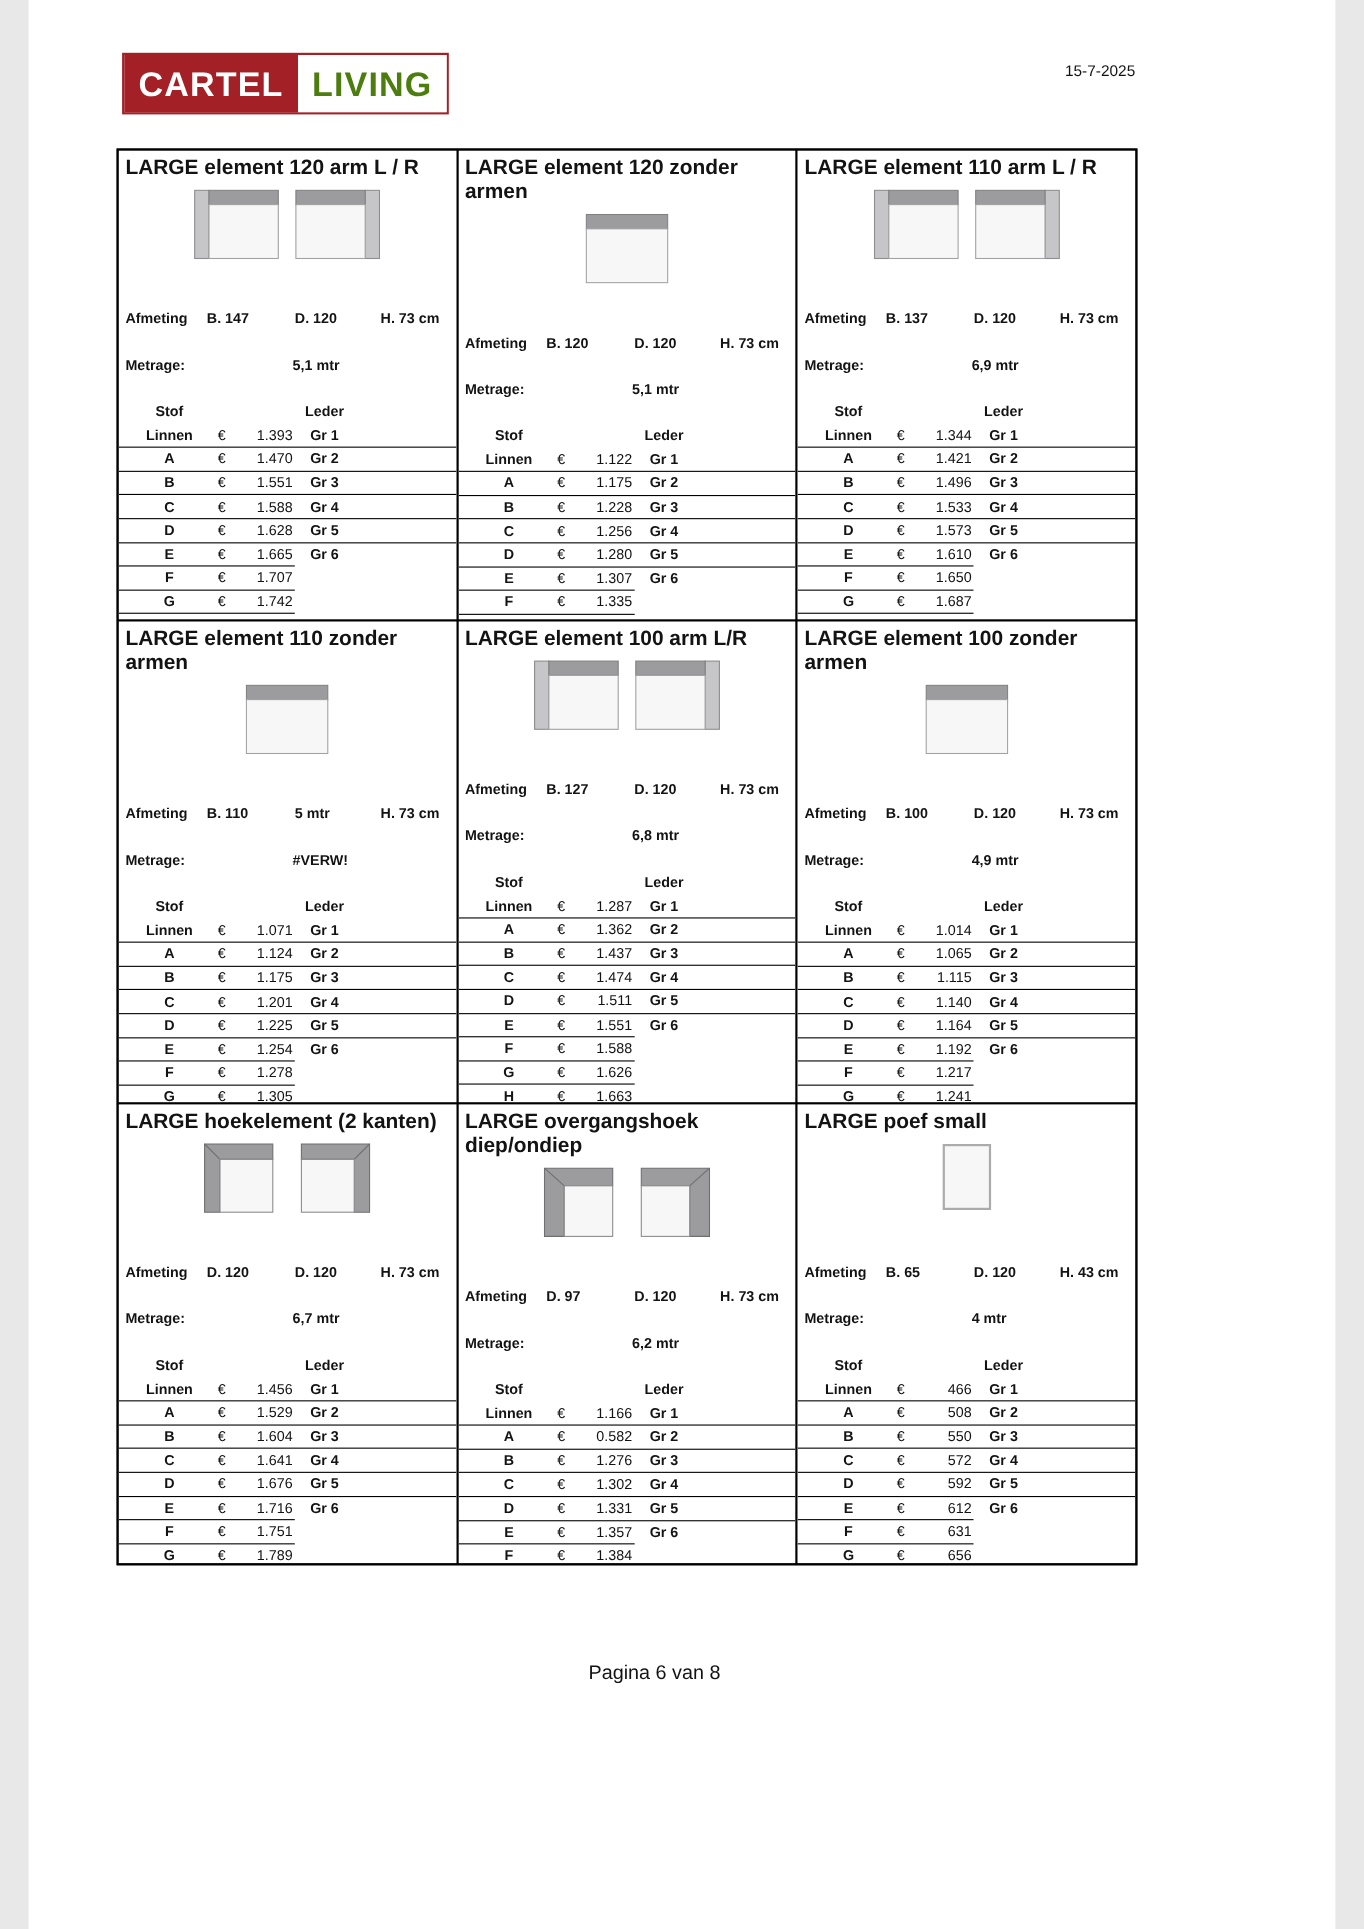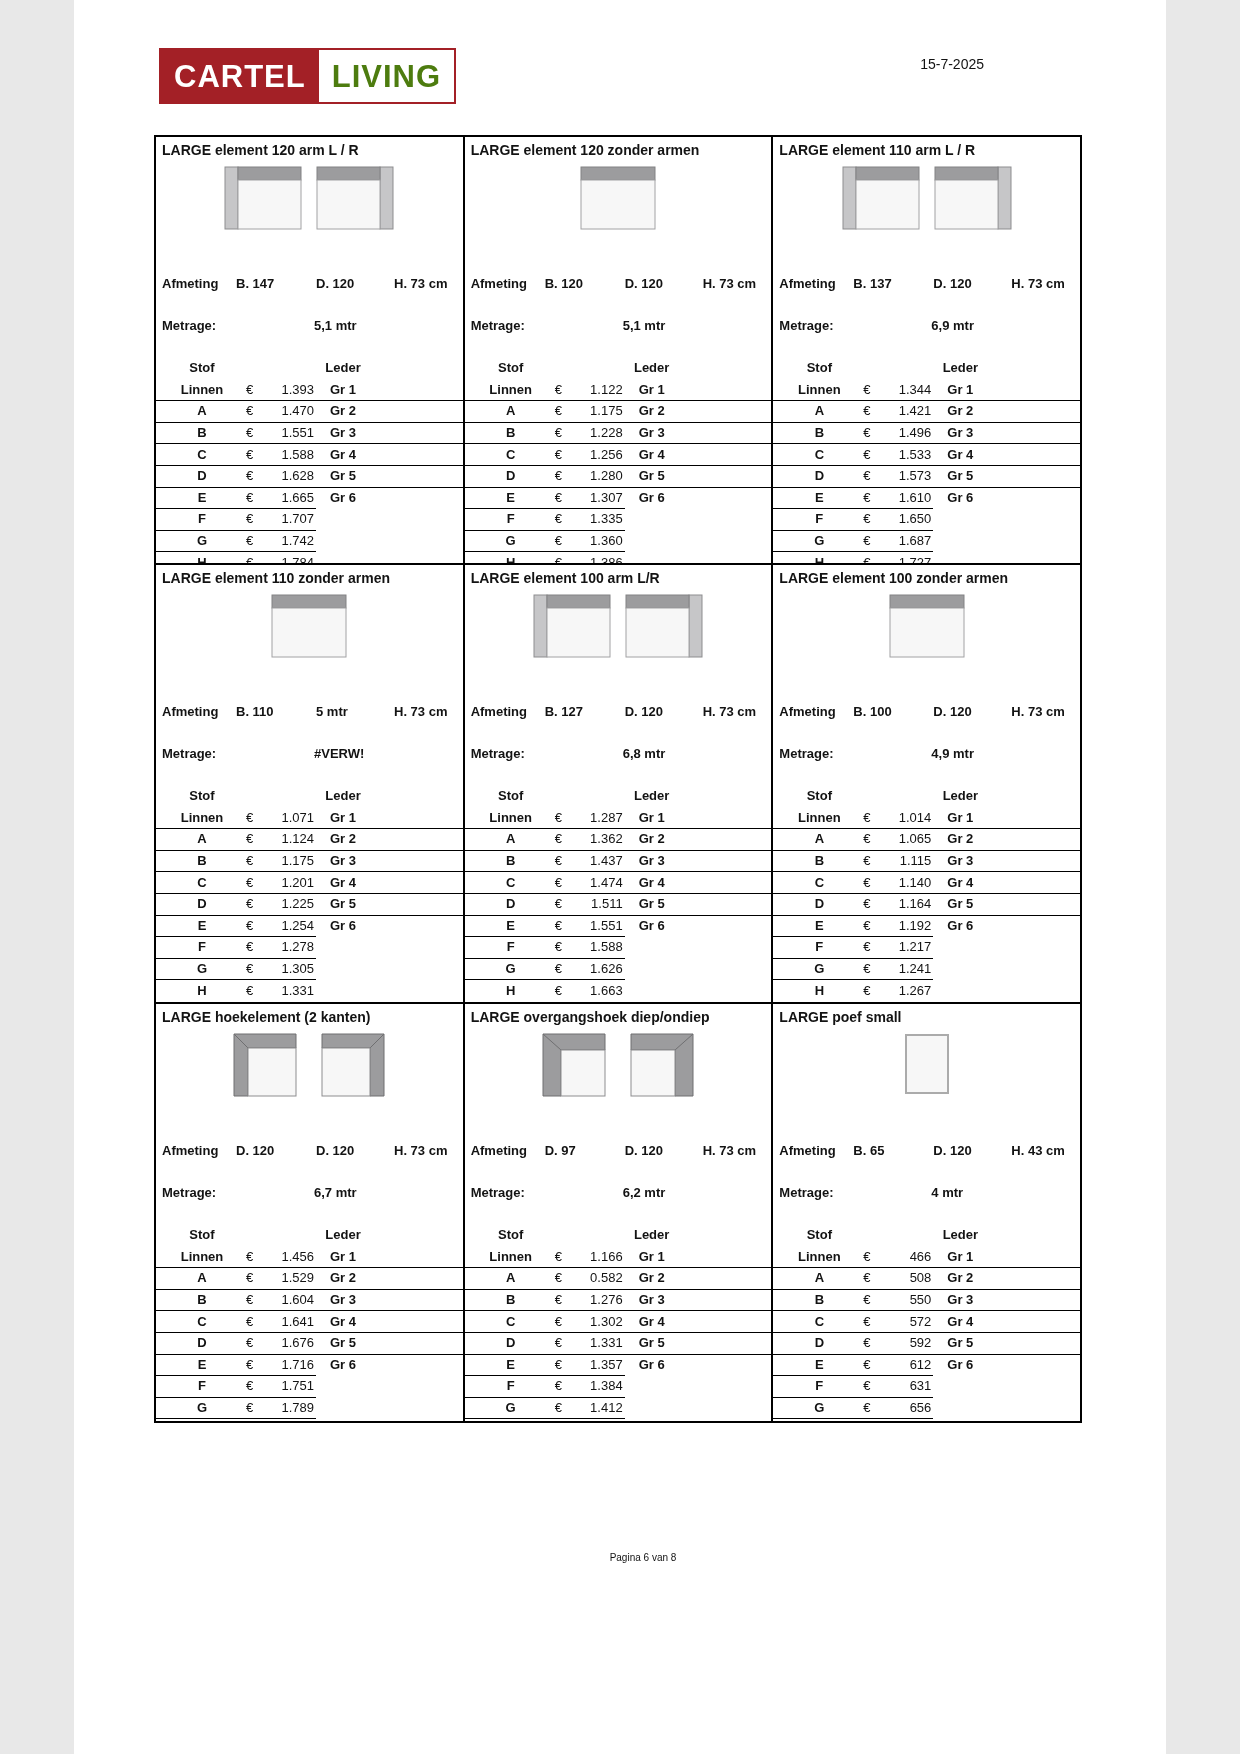--- a/index.html
+++ b/index.html
@@ -1,17 +1,17 @@
 <!DOCTYPE html>
 <html><head>
 <meta charset="utf-8">
 <style>
   html,body { margin:0; padding:0; background:#e8e8e8; }
   .page {
-    position:relative; width:1092px; height:1754px; background:#ffffff;
+    position:relative; width:1188px; height:1754px; background:#ffffff;
     font-family:"Liberation Sans", sans-serif; color:#131313; margin:0 auto;
   }
   
   .logo {
     position:absolute; left:85px; top:48px; display:flex;
     border:2px solid #a32026; font-weight:bold; font-size:31px; letter-spacing:1px;
     line-height:1;
   }
   .logo-part1 { background:#a32026; color:#ffffff; padding:11px 13px 10px 13px; }
   .logo-part2 { background:#ffffff; color:#4d7c0f; padding:11px 13px 10px 13px; }
@@ -19,21 +19,21 @@
   .doc-title { font-size:27px; font-weight:bold; color:#000; }
   .doc-date  { font-size:14px; margin-top:6px; }
   
   .grid {
     position:absolute; left:80px; top:135px; width:924px;
     display:grid; grid-template-columns:repeat(3,1fr);
     grid-template-rows:426px 437px 417px;
     gap:2px; background:#000; border:2px solid #000;
   }
   .cell { background:#fff; padding:3px 6px; overflow:hidden; position:relative; }
-  .cell-title { font-size:14px; font-weight:bold; margin:2px 0 0 0; }
+  .cell-title { font-size:19px; font-weight:bold; margin:2px 0 0 0; }
   .diagram { height:94px; display:flex; justify-content:center; align-items:flex-start; padding-top:8px; }
   .dims {
     display:grid; grid-template-columns:74px 80px 78px auto;
     font-size:13px; font-weight:bold; margin-top:16px;
   }
   .metrage {
     display:grid; grid-template-columns:152px auto;
     font-size:13px; font-weight:bold; margin-top:27px;
   }
   
@@ -46,22 +46,22 @@
   .c-euro  { text-align:left; padding-left:4px; }
   .c-price { text-align:right; }
   .c-gr    { text-align:center; font-weight:bold; }
   .sep-full::before, .sep-part::before {
     content:""; position:absolute; top:0; height:0; border-top:1.6px solid #000;
   }
   .sep-full::before { left:-6px; right:-6px; }
   .sep-part::before { left:-6px; width:160px; }
   
   .footer {
-    position:absolute; left:80px; top:1552px; width:978px;
-    text-align:center; font-size:10px;
+    position:absolute; left:80px; top:1510px; width:978px;
+    text-align:center; font-size:18px;
   }
 </style>
 </head>
 <body>
 
 <div class="page">
 
   <div class="logo">
     <span class="logo-part1">CARTEL</span>
     <span class="logo-part2">LIVING</span>

